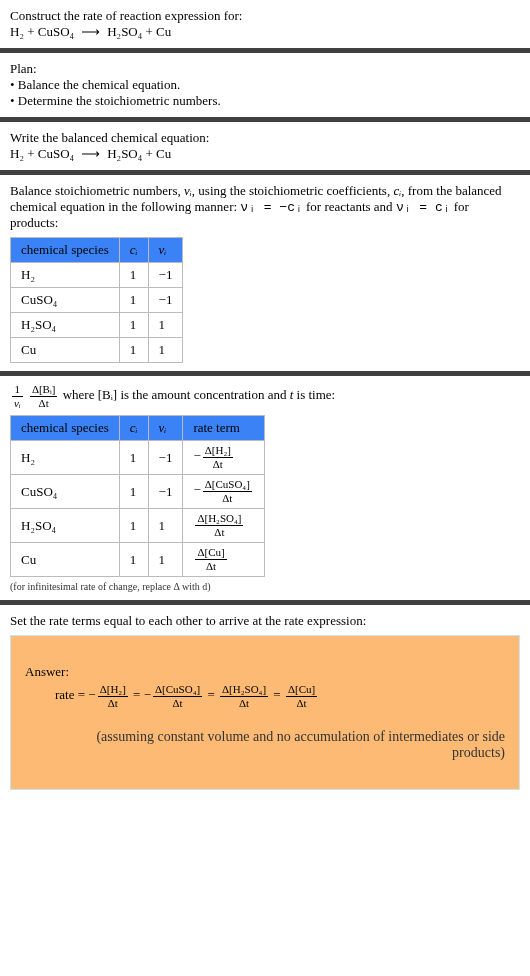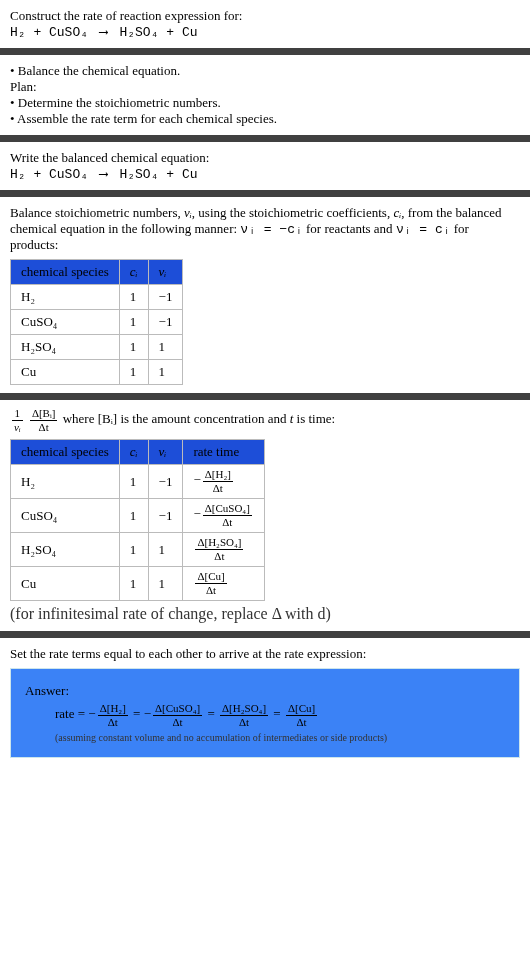--- a/index.html
+++ b/index.html
@@ -6,47 +6,47 @@
     margin: 0;
     padding: 0;
     font-family: Georgia, 'Times New Roman', serif;
     font-size: 13px;
     color: #000;
     background: #fff;
     width: 530px;
   }
   .section {
     padding: 8px 10px;
-    border-bottom: 7px solid #404040;
+    border-bottom: 5px solid #404040;
   }
   .section:last-child { border-bottom: none; }
-  .eq { font-family: Liberation Mono, monospace; }
+  .eq { font-family: Liberation Serif, serif; }
   .arrow { display: inline-block; margin: 0 4px; }
   table.data {
     border-collapse: collapse;
     margin-top: 6px;
   }
   table.data td, table.data th {
     border: 1px solid #bbb;
     padding: 4px 10px;
     text-align: left;
     font-weight: normal;
     font-size: 13px;
   }
-  table.data th { background: #1d4ed8; }
-  .note { font-size: 16px; color: #333; margin-top: 4px; }
+  table.data th { background: #3b82f6; }
+  .note { font-size: 10px; color: #333; margin-top: 4px; }
   .answer-box {
-    background: #3b82f6;
+    background: #fdba74;
     border: 1px solid #cce5ec;
-    padding: 14px 14px;
+    padding: 28px 14px;
     margin-top: 6px;
   }
   .answer-label { margin-bottom: 4px; }
   .answer-eq { padding-left: 30px; }
-  .answer-note { font-size: 10px; color: #333; padding-left: 30px; margin-top: 4px; }
+  .answer-note { font-size: 14px; color: #333; padding-left: 30px; margin-top: 20px; text-align: right; }
   .frac {
     display: inline-block;
     text-align: center;
     vertical-align: middle;
     font-size: 11px;
     line-height: 1;
     margin: 0 2px;
   }
   .frac .num { display: block; border-bottom: 1px solid #000; padding: 0 2px 1px; }
   .frac .den { display: block; padding: 1px 2px 0; }
@@ -58,24 +58,23 @@
 <div class="section">
   <div>Construct the rate of reaction expression for:</div>
   <div class="eq">
     <span>H₂ + CuSO₄</span>
     <span class="arrow">⟶</span>
     <span>H₂SO₄ + Cu</span>
   </div>
 </div>
 
 <div class="section">
+  <div>Plan:</div>
   <div>• Balance the chemical equation.</div>
-  <div>Plan:</div>
   <div>• Determine the stoichiometric numbers.</div>
-  <div>• Assemble the rate term for each chemical species.</div>
 </div>
 
 <div class="section">
   <div>Write the balanced chemical equation:</div>
   <div class="eq">
     <span>H₂ + CuSO₄</span>
     <span class="arrow">⟶</span>
     <span>H₂SO₄ + Cu</span>
   </div>
 </div>
@@ -126,21 +125,21 @@
       <span class="den">Δt</span>
     </span>
     <span> where [Bᵢ] is the amount concentration and </span><i>t</i><span> is time:</span>
   </div>
   <table class="data">
     <tbody>
         <tr>
       <th>chemical species</th>
       <th><i>cᵢ</i></th>
       <th><i>νᵢ</i></th>
-      <th>rate time</th>
+      <th>rate term</th>
     </tr>
     <tr>
       <td>H₂</td>
       <td>1</td>
       <td>−1</td>
       <td>
         <span>−</span><span class="frac"><span class="num">Δ[H₂]</span><span class="den">Δt</span></span>
       </td>
     </tr>
     <tr>

